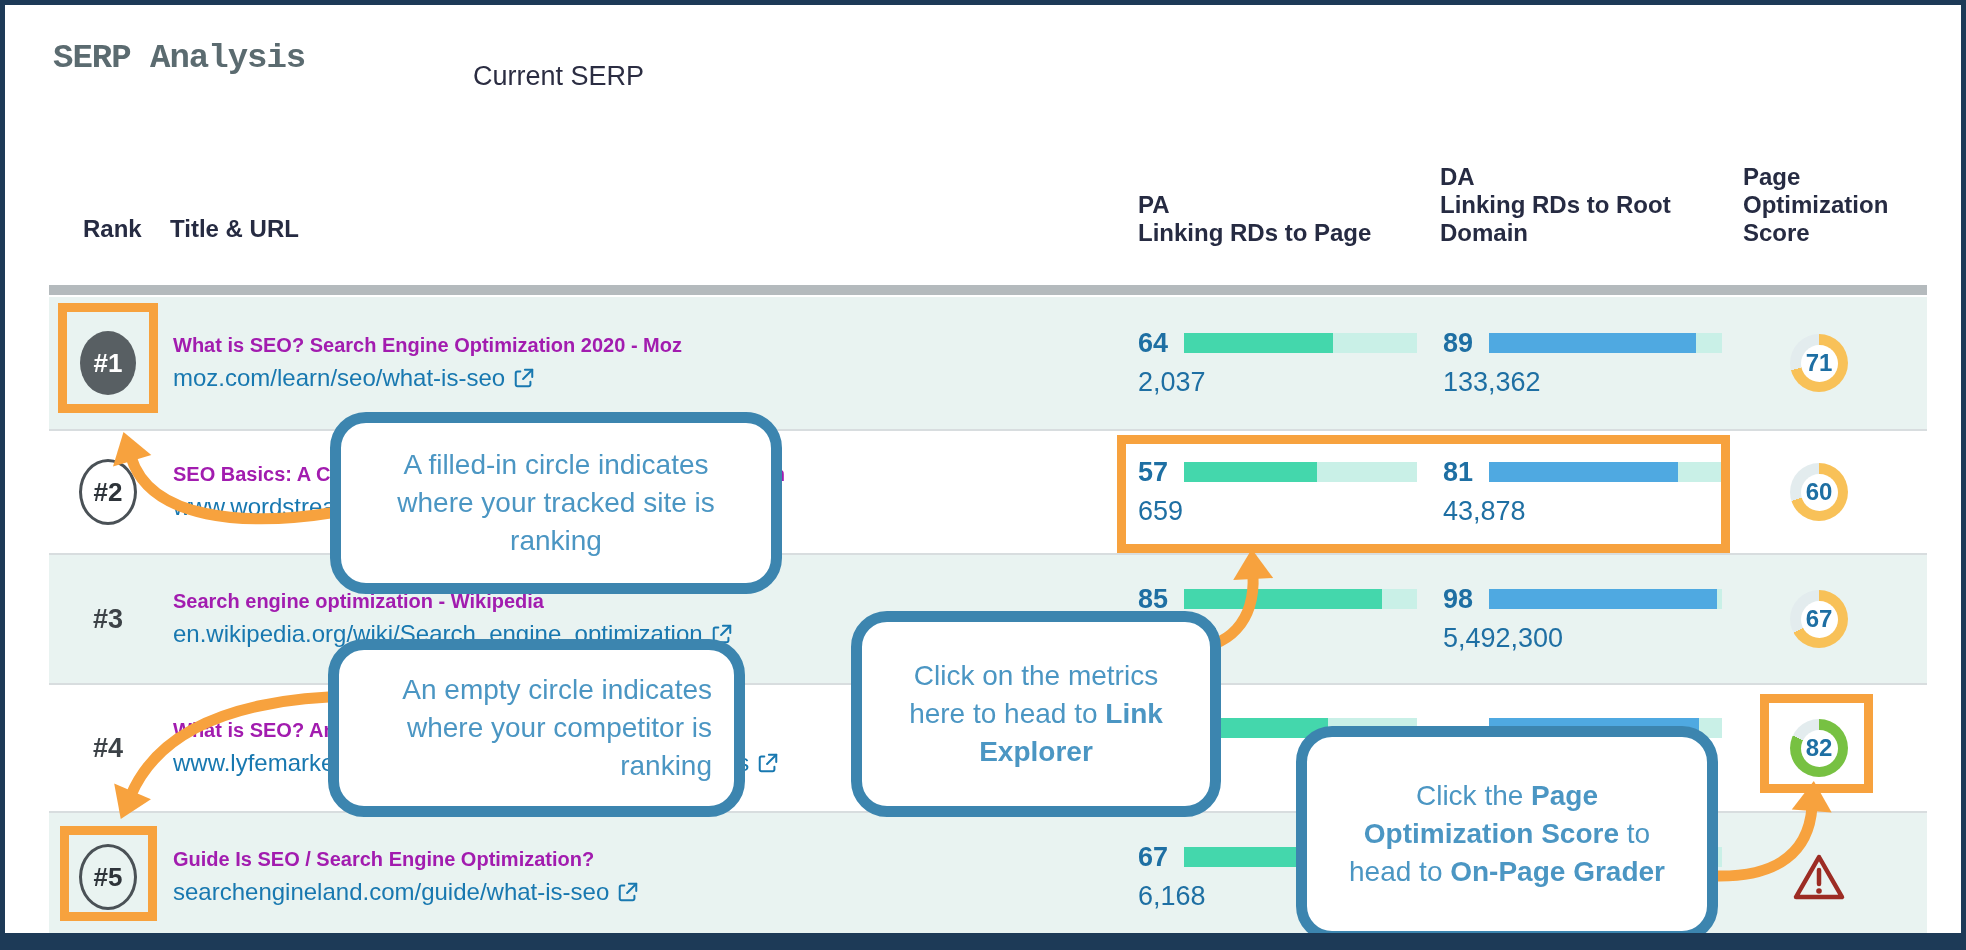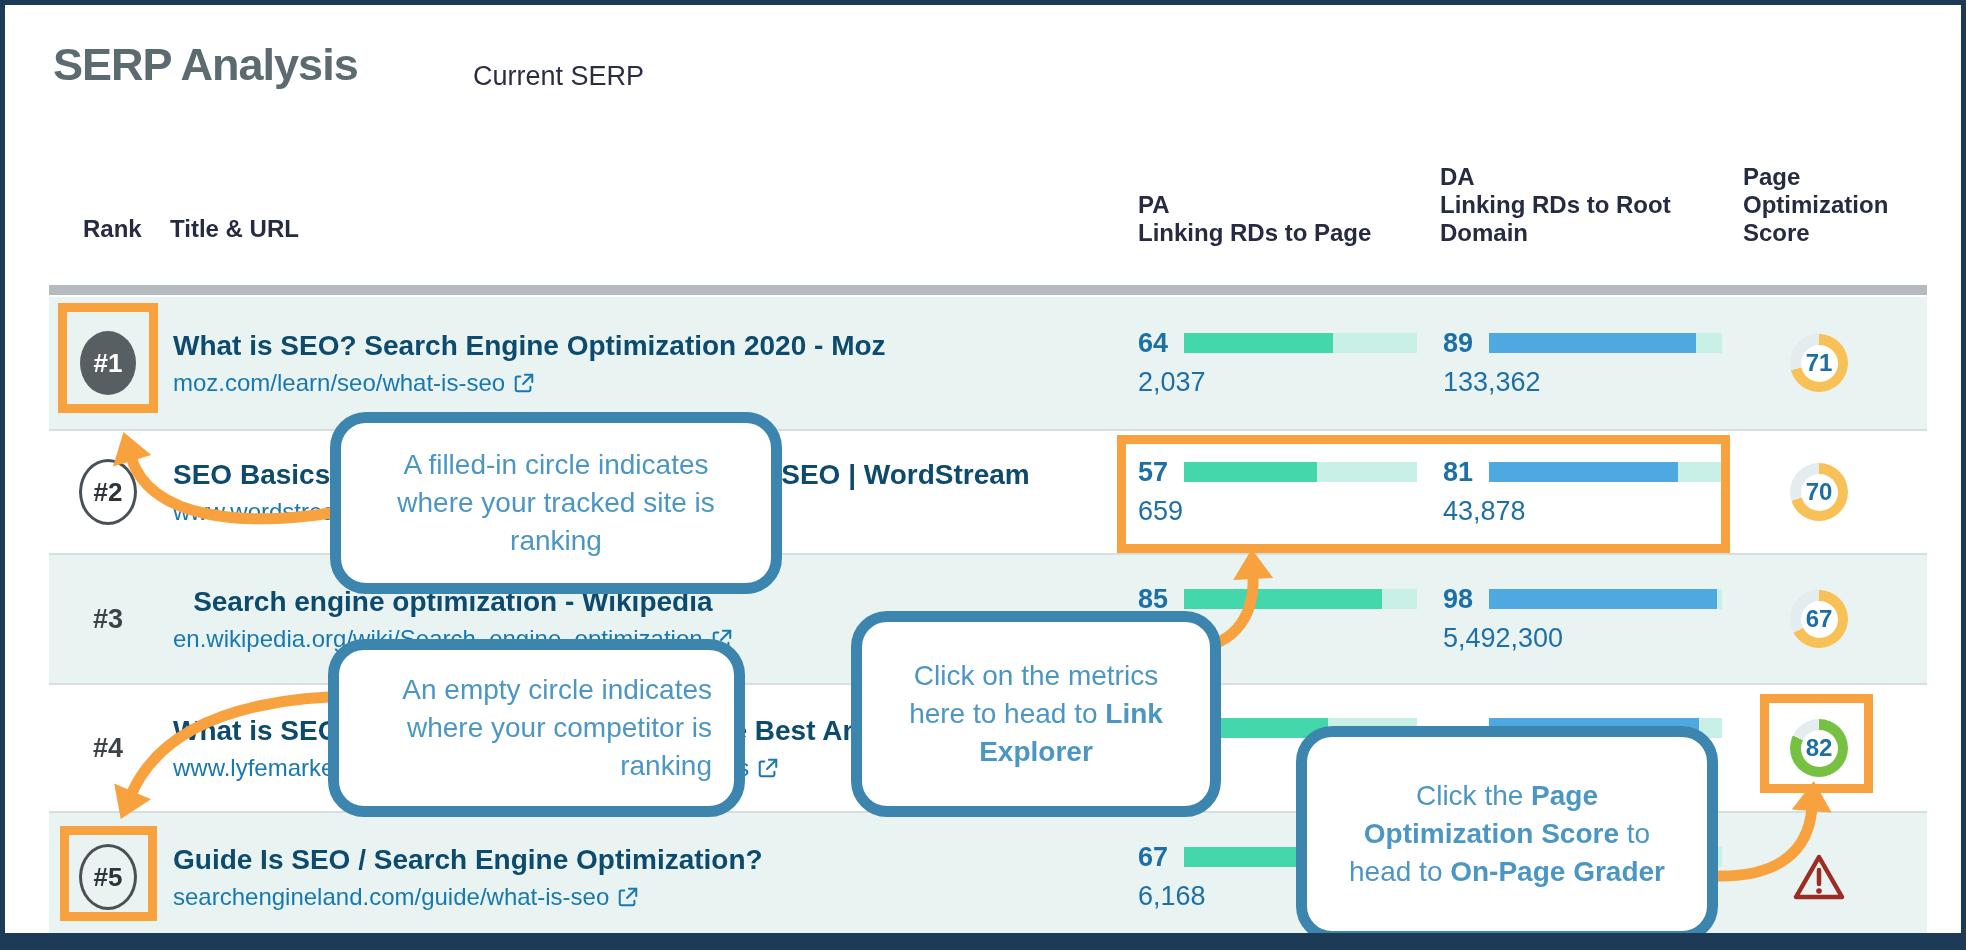--- a/index.html
+++ b/index.html
@@ -4,22 +4,22 @@
 <style>
   html,body{margin:0;padding:0;background:#fff;}
   .page{
     position:relative;width:1966px;height:950px;box-sizing:border-box;
     border:5px solid #1d3a57;background:#ffffff;overflow:hidden;
     font-family:"Liberation Sans",sans-serif;
   }
   
   .main-title{
     position:absolute;left:48px;top:34px;
-    font-family:Liberation Sans, sans-serif;font-weight:bold;
-    font-size:45px;color:#5b6b70;letter-spacing:-1px;
+    font-family:Liberation Mono, monospace;font-weight:bold;
+    font-size:34px;color:#5b6b70;letter-spacing:-1px;
   }
   .subtitle{
     position:absolute;left:468px;top:56px;
     font-size:27px;color:#2b2d42;
   }
   .colhead{
     position:absolute;font-size:24px;font-weight:700;color:#262b42;
     line-height:28px;white-space:pre-line;
   }
   .h-rank{left:78px;top:210px;}
@@ -40,21 +40,21 @@
   .rankcell{position:absolute;left:0;top:0;width:118px;height:100%;
     display:flex;align-items:center;justify-content:center;}
   .badge-filled{width:56px;height:64px;border-radius:50%;background:#585f63;color:#fff;
     display:flex;align-items:center;justify-content:center;font-size:26px;font-weight:700;}
   .badge-outline{width:52px;height:60px;border-radius:50%;border:3px solid #4a5156;color:#2e343a;
     display:flex;align-items:center;justify-content:center;font-size:26px;font-weight:700;background:transparent;}
   .rank-plain{font-size:27px;font-weight:700;color:#3c4247;}
 
   .titlecell{position:absolute;left:124px;top:0;height:100%;
     display:flex;flex-direction:column;justify-content:center;gap:7px;}
-  .rtitle{font-size:28px;font-weight:600;color:#0c4a6e;white-space:nowrap;text-align:center;}
+  .rtitle{font-size:20px;font-weight:600;color:#a21caf;white-space:nowrap;}
   .rurl{display:flex;align-items:center;gap:8px;font-size:24px;color:#1878b0;
     text-decoration:none;white-space:nowrap;}
   .ext-icon{width:22px;height:22px;flex:0 0 auto;}
 
   .metric{position:absolute;top:0;height:100%;display:flex;flex-direction:column;
     justify-content:center;gap:12px;}
   .m-pa{left:1089px;} .m-da{left:1394px;}
   .mline{display:flex;align-items:center;gap:8px;height:24px;font-weight:bold;}
   .mval{font-size:27px;color:#1e6fa3;min-width:38px;}
   .bar{width:233px;height:20px;background:#c9f0e7;}
@@ -184,21 +184,21 @@
         <div class="mline">
             <span class="mval">81</span>
           <div class="bar">
               <div class="bar-fill fill-blue" style="width: 81%;"></div>
             </div>
           </div>
         <div class="mcount">43,878</div>
       </div>
       <div class="scorecell">
         <div class="donut" style="background: conic-gradient(rgb(248, 193, 88) 0deg, rgb(248, 193, 88) 70%, rgb(227, 236, 238) 0deg);">
-          <div class="donut-hole">70</div>
+          <div class="donut-hole">60</div>
         </div>
       </div>
     </div>
 
     <div class="row teal sep r3">
       <div class="rankcell">
         <div class="rank-plain">#3</div>
       </div>
       <div class="titlecell">
         <div class="rtitle">Search engine optimization - Wikipedia</div>

